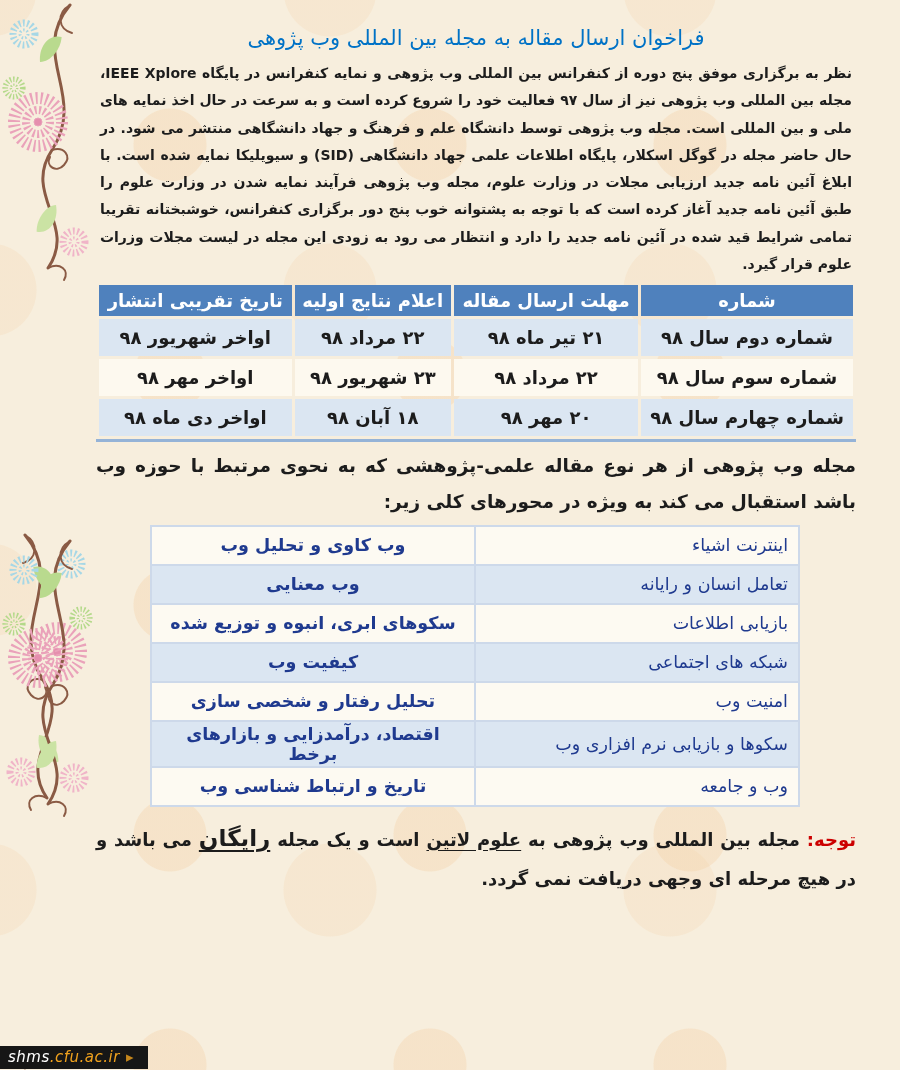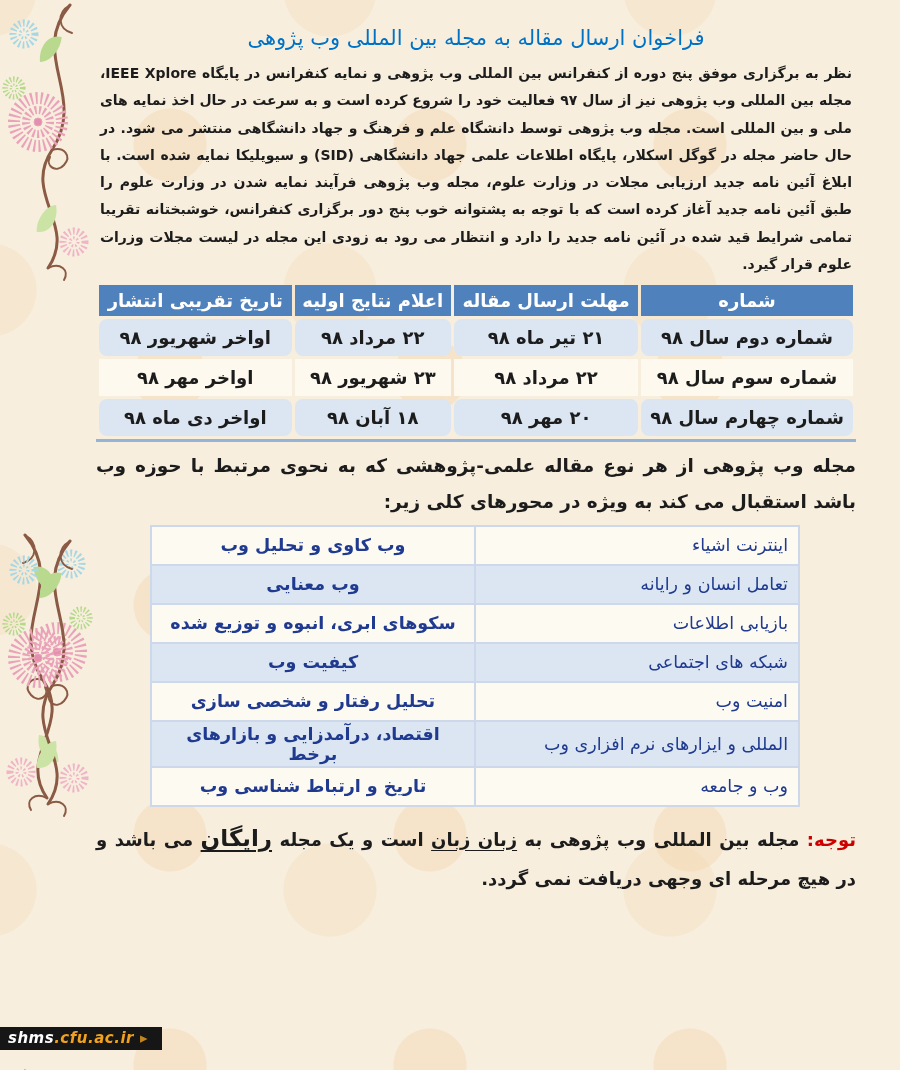--- a/index.html
+++ b/index.html
@@ -35,21 +35,21 @@
   .schedule{
     width:100%;border-spacing:3px 3px;border-bottom:3px solid #95b3d7;margin-bottom:6px;
   }
   .schedule th{
     background:#4f81bd;color:#ffffff;font-size:18px;font-weight:bold;
     padding:5px 4px;text-align:center;
   }
   .schedule td{
     font-size:18px;font-weight:bold;color:#1c1c1c;text-align:center;padding:5px 4px;height:27px;
   }
-  .schedule tr.alt td{background:#dbe6f2;border-radius:8px;}
+  .schedule tr.alt td{background:#dbe6f2;}
   .schedule tr.plain td{background:#fdf9ef;}
   .topics-heading{
     color:#c00000;font-size:19px;font-weight:bold;text-decoration:underline;
     text-underline-offset:4px;margin:8px 0 4px 0;
   }
   .topics-desc{
     margin:0 0 6px 0;color:#1c1c1c;font-size:18.5px;font-weight:bold;line-height:1.9;text-align:justify;
   }
   .topics{
     width:650px;margin:0 56px 8px auto;border-spacing:0;
@@ -62,22 +62,22 @@
   .topics td.lcol{text-align:center;font-weight:bold;width:50%;}
   .topics tr.alt td{background:#dbe6f2;}
   .topics tr.plain td{background:#fdfaf2;}
   .note{
     margin:4px 0 8px 0;color:#1c1c1c;font-size:18px;font-weight:bold;line-height:2.0;text-align:justify;
   }
   .note .label{color:#cc0000;}
   .u{text-decoration:underline;text-underline-offset:4px;}
   .big{font-size:23px;}
   .watermark{
-    position:absolute;left:0;bottom:20px;background:#161616;
-    padding:2px 14px 3px 8px;font-size:15px;font-weight:bold;font-style:italic;
+    position:absolute;left:0;bottom:1px;background:#161616;
+    padding:2px 14px 3px 8px;font-size:15px;font-weight:normal;font-style:italic;
     direction:ltr;letter-spacing:.5px;
   }
   .watermark .w{color:#ffffff;}
   .watermark .o{color:#f0a21e;}
   .watermark .mark{color:#f0a21e;opacity:.8;margin-left:6px;font-style:normal;}
   .vine{stroke:#8a5a44;stroke-width:3;fill:none;stroke-linecap:round;}
   .vine.thin{stroke-width:2;}
 </style>
 </head>
 <body>
@@ -172,32 +172,32 @@
         </tr>
         <tr class="alt">
           <td class="rcol">شبکه های اجتماعی</td>
           <td class="lcol">کیفیت وب</td>
         </tr>
         <tr class="plain">
           <td class="rcol">امنیت وب</td>
           <td class="lcol">تحلیل رفتار و شخصی سازی</td>
         </tr>
         <tr class="alt">
-          <td class="rcol">المللی و ایزارهای نرم افزاری وب</td>
+          <td class="rcol">سکوها و بازیابی نرم افزاری وب</td>
           <td class="lcol">اقتصاد، درآمدزایی و بازارهای برخط</td>
         </tr>
         <tr class="plain">
           <td class="rcol">وب و جامعه</td>
           <td class="lcol">تاریخ و ارتباط شناسی وب</td>
         </tr>
       </tbody>
     </table>
 
     <p class="note">
-      <span class="label">توجه:</span><span> مجله بین المللی وب پژوهی به </span><span class="u">زبان زبان</span><span> است و یک مجله </span><span class="u big">رایگان</span><span> می باشد و در هیچ مرحله ای وجهی دریافت نمی گردد.</span>
+      <span class="label">توجه:</span><span> مجله بین المللی وب پژوهی به </span><span class="u">علوم لاتین</span><span> است و یک مجله </span><span class="u big">رایگان</span><span> می باشد و در هیچ مرحله ای وجهی دریافت نمی گردد.</span>
     </p>
 
   </div>
 
   <div class="watermark">
     <span class="w">shms</span><span class="o">.cfu.ac.ir</span><span class="mark">▸</span>
   </div>
 
 </div>
 

